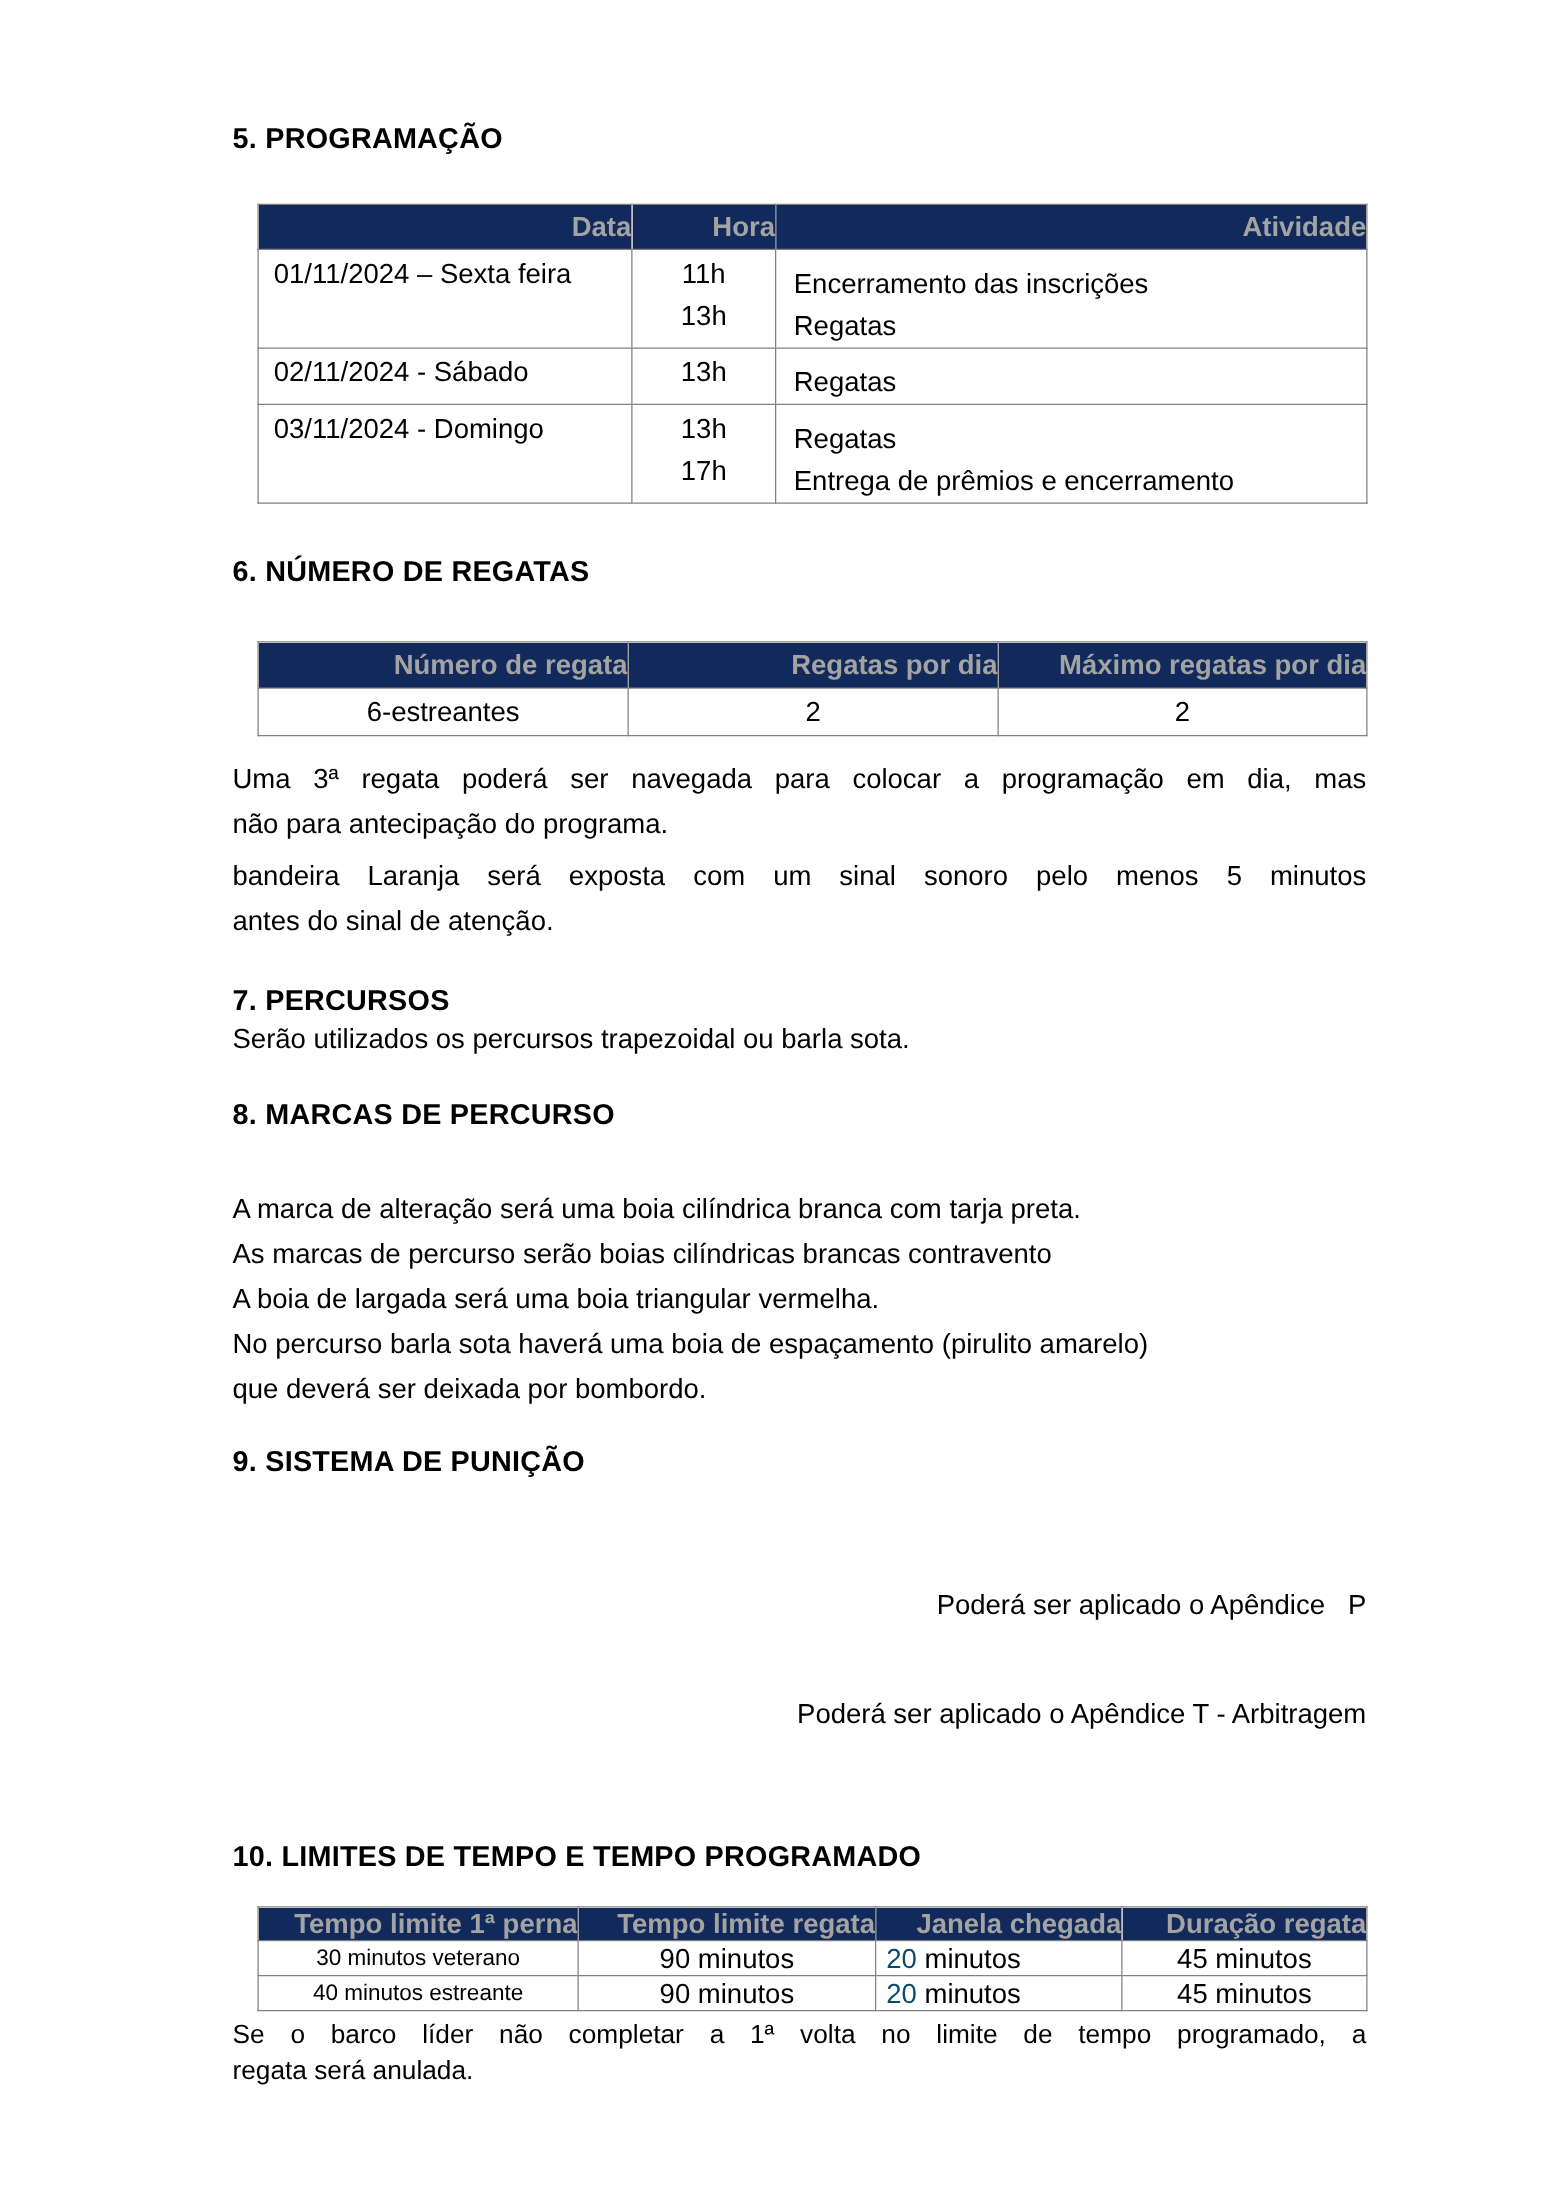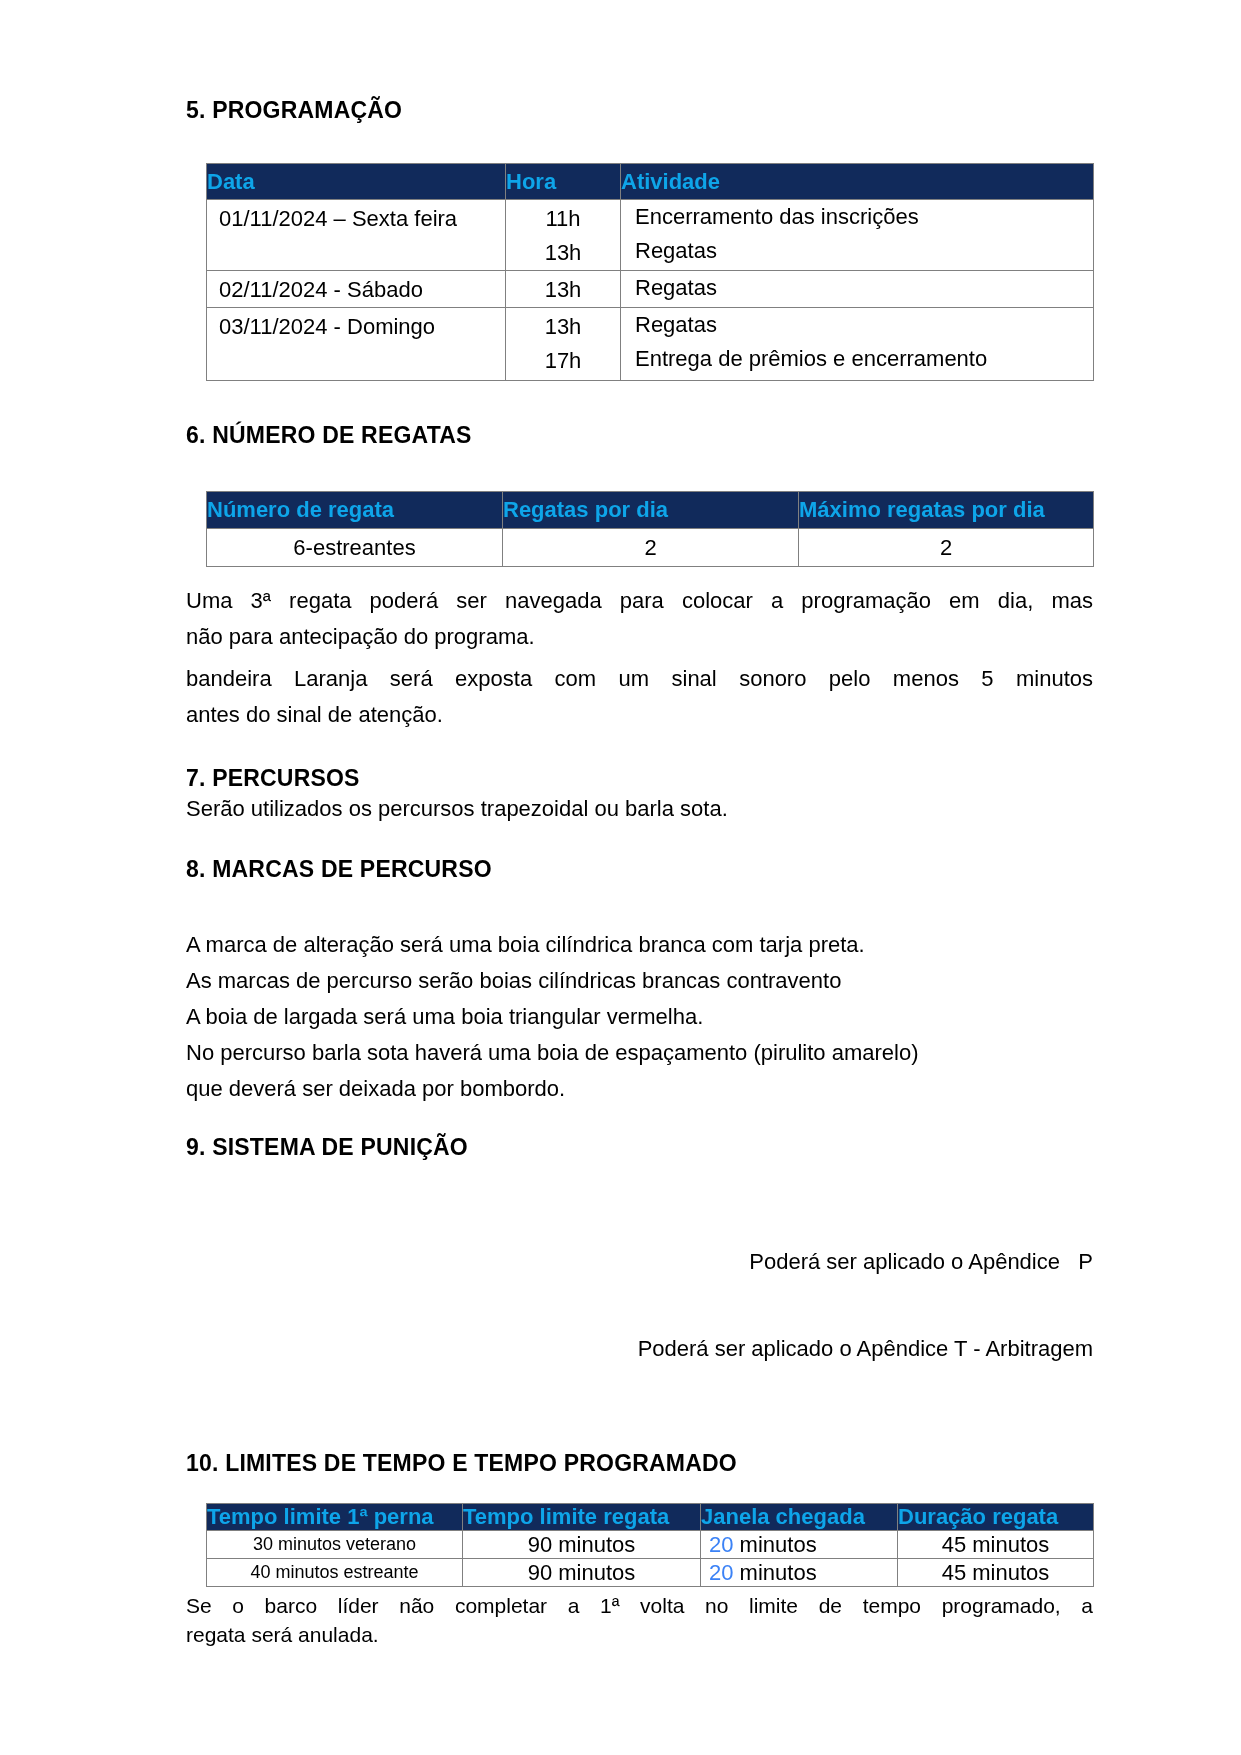--- a/index.html
+++ b/index.html
@@ -31,29 +31,29 @@
     border-collapse:collapse;table-layout:fixed;
     margin-left:20px;width:887px;
   }
   table.doc-table td,table.doc-table th{
     border:1.5px solid #808080;
     padding:0;
     font-size:22px;
     overflow:hidden;
   }
   th.navy{
-    background:#112A5B;color:#0ea5e9;font-weight:bold;
-    text-align:left;vertical-align:middle;
+    background:#112A5B;color:#a3a3a3;font-weight:bold;
+    text-align:right;vertical-align:middle;
   }
   .tbl1{margin-top:40px;}
   .tbl1 th{height:36px;}
   .tbl1 td{vertical-align:top;line-height:34px;}
   .tbl1 .c-data{padding-left:12px;padding-top:2px;}
   .tbl1 .c-hora{text-align:center;padding-top:2px;}
-  .tbl1 .c-ativ{padding-left:14px;padding-top:0;}
+  .tbl1 .c-ativ{padding-left:14px;padding-top:10px;}
   .tbl1 .r1{height:66px;}
   .tbl1 .r2{height:33px;}
   .tbl1 .r3{height:73px;}
 
   .tbl2{margin-top:43px;}
   .tbl2 th{height:37px;}
   .tbl2 td{height:38px;text-align:center;vertical-align:middle;}
 
   .para{font-size:22px;line-height:36px;}
   .p-uma{margin-top:16px;}
@@ -61,21 +61,21 @@
   .p-serao{}
   .p-marcas{margin-top:45px;}
   .p-punicao{margin-top:29px;font-size:22px;line-height:29px;white-space:pre-wrap;text-align:right;}
   .just{text-align:justify;text-align-last:justify;}
 
   .tbl3{margin-top:27px;}
   .tbl3 th{height:27px;font-size:20px;}
   .tbl3 td{height:28px;font-size:20px;text-align:center;vertical-align:middle;white-space:pre-wrap;}
   .tbl3 td.c-small{font-size:18px;}
   .tbl3 td.c-left{text-align:left;padding-left:8px;}
-  .red{color:#3b82f6;}
+  .red{color:#0c4a6e;}
 
   .p-final{margin-top:5px;font-size:21px;line-height:28.5px;}
 </style>
 </head>
 <body>
 
 <div class="page">
   <div class="content">
 
     <div class="sec-title t5">5. PROGRAMAÇÃO</div>

